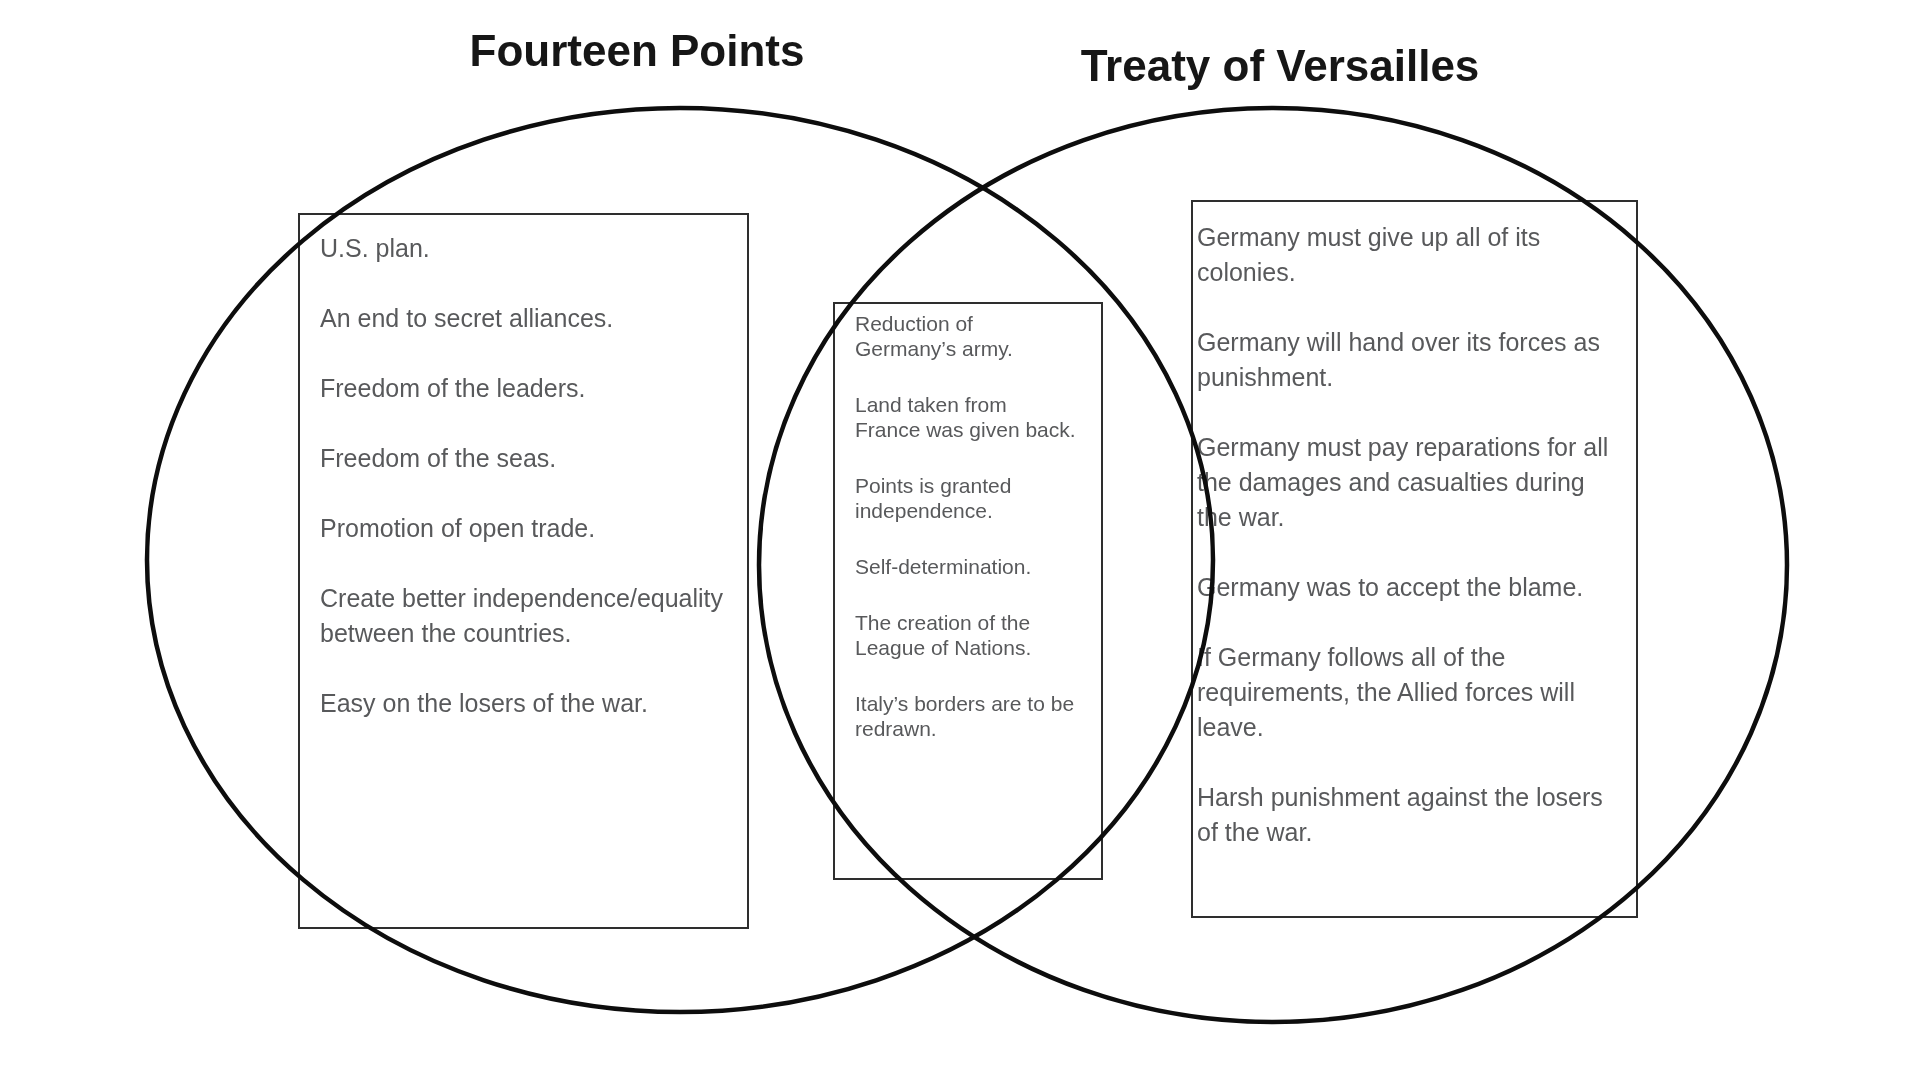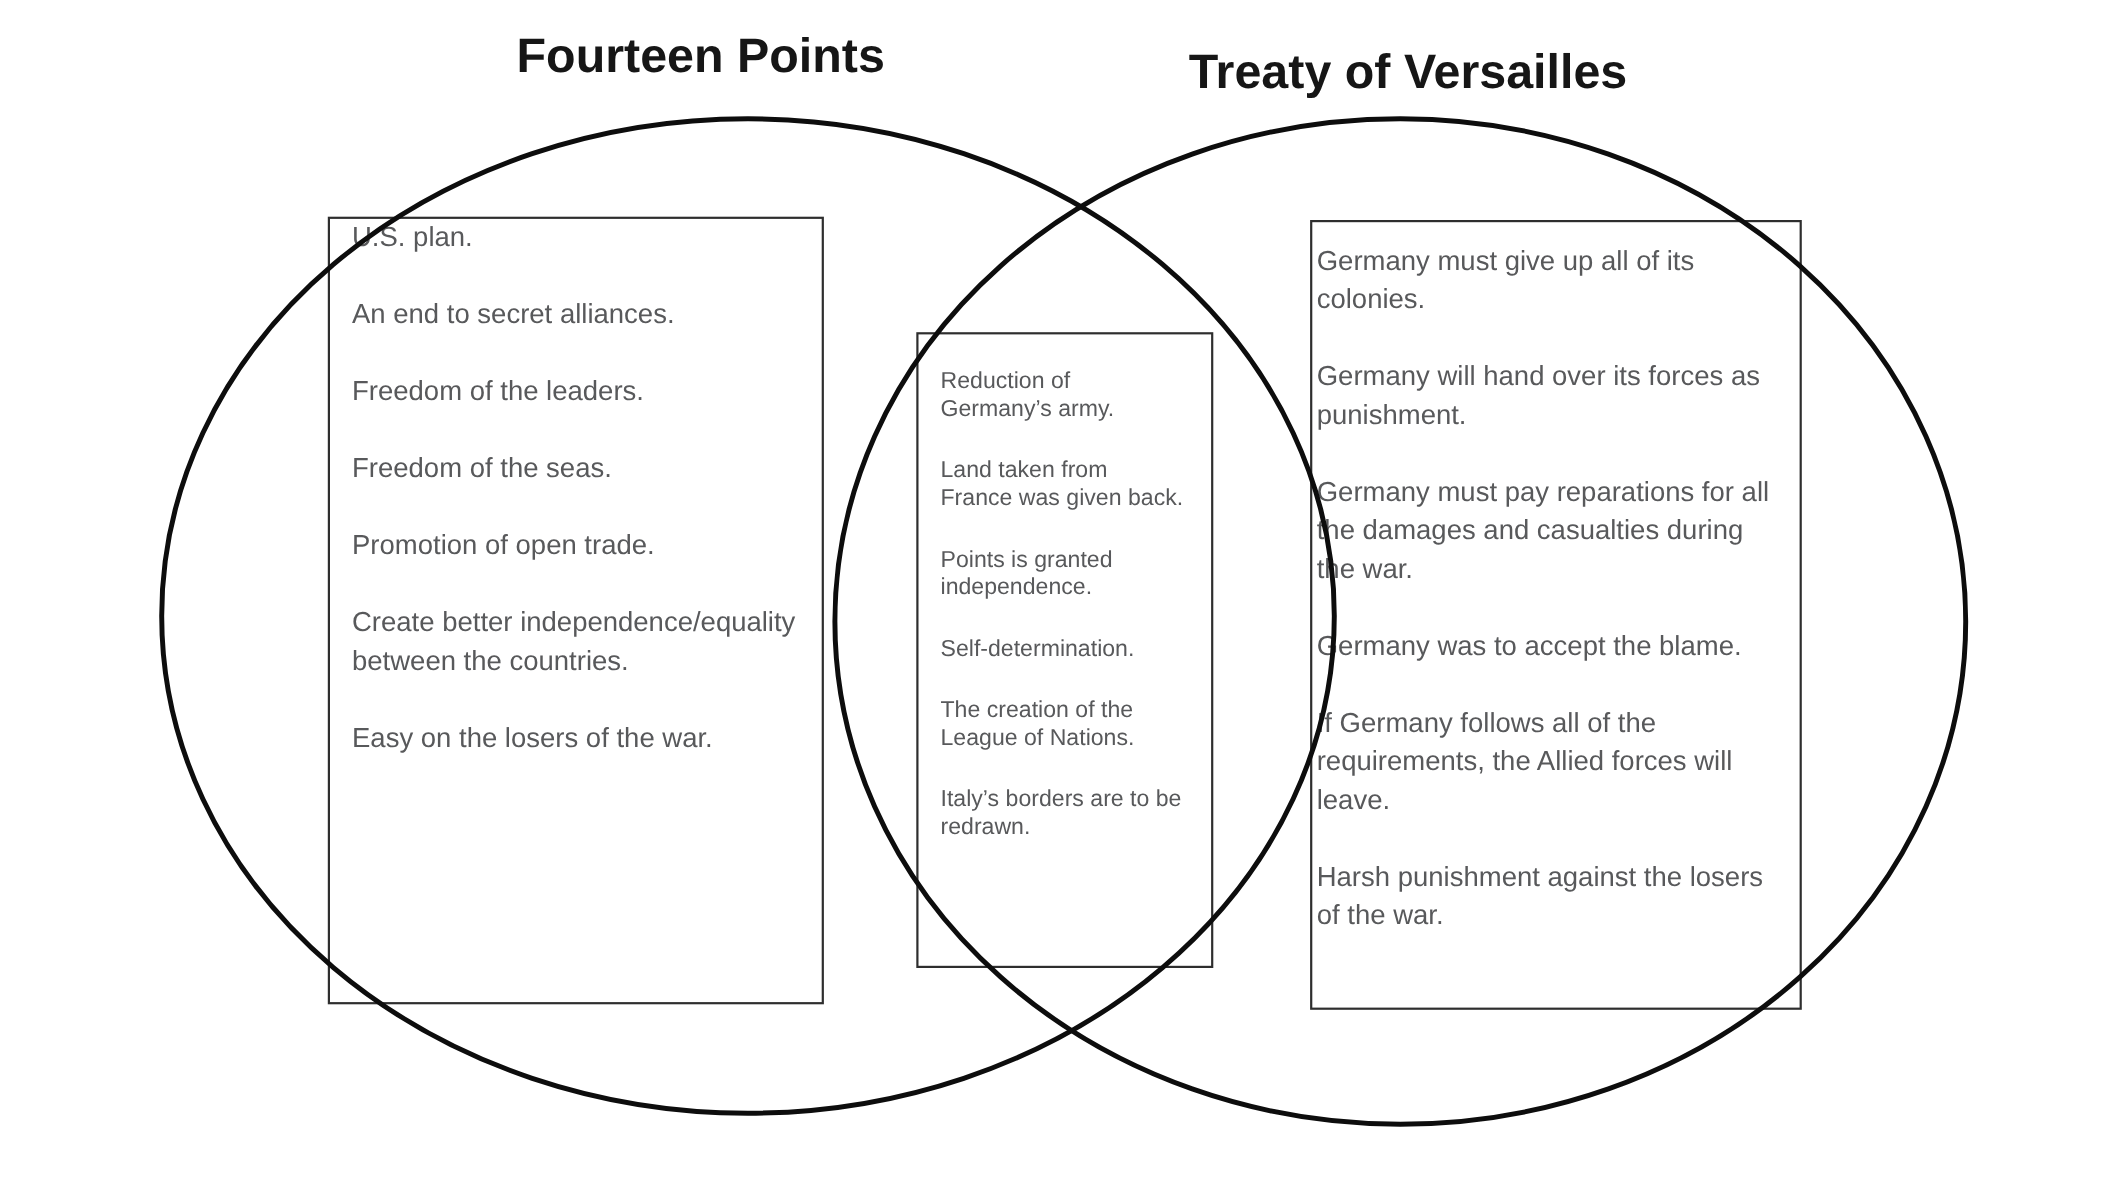--- a/index.html
+++ b/index.html
@@ -31,26 +31,26 @@
     position: absolute;
     box-sizing: border-box;
     border: 2px solid #2e2e2e;
     background: transparent;
     color: #58595b;
     z-index: 1;
   }
   .venn-box p { margin: 0 0 35px 0; }
 
   .side-box { font-size: 25px; line-height: 35px; }
-  .box-left  { left: 298px;  top: 197px; width: 451px; height: 716px; padding: 0 20px 0 20px; }
+  .box-left  { left: 298px;  top: 213px; width: 451px; height: 716px; padding: 16px 20px 0 20px; }
   .box-right { left: 1191px; top: 200px; width: 447px; height: 718px; padding: 18px 24px 0 4px; }
 
   .box-middle {
     left: 833px; top: 302px; width: 270px; height: 578px;
-    padding: 30px 24px 0 20px;
+    padding: 7px 24px 0 20px;
     font-size: 21px; line-height: 25px;
   }
   .box-middle p { margin: 0 0 31px 0; }
 
   svg.venn-circles {
     position: absolute;
     left: 0; top: 0;
     z-index: 2;
     pointer-events: none;
   }

